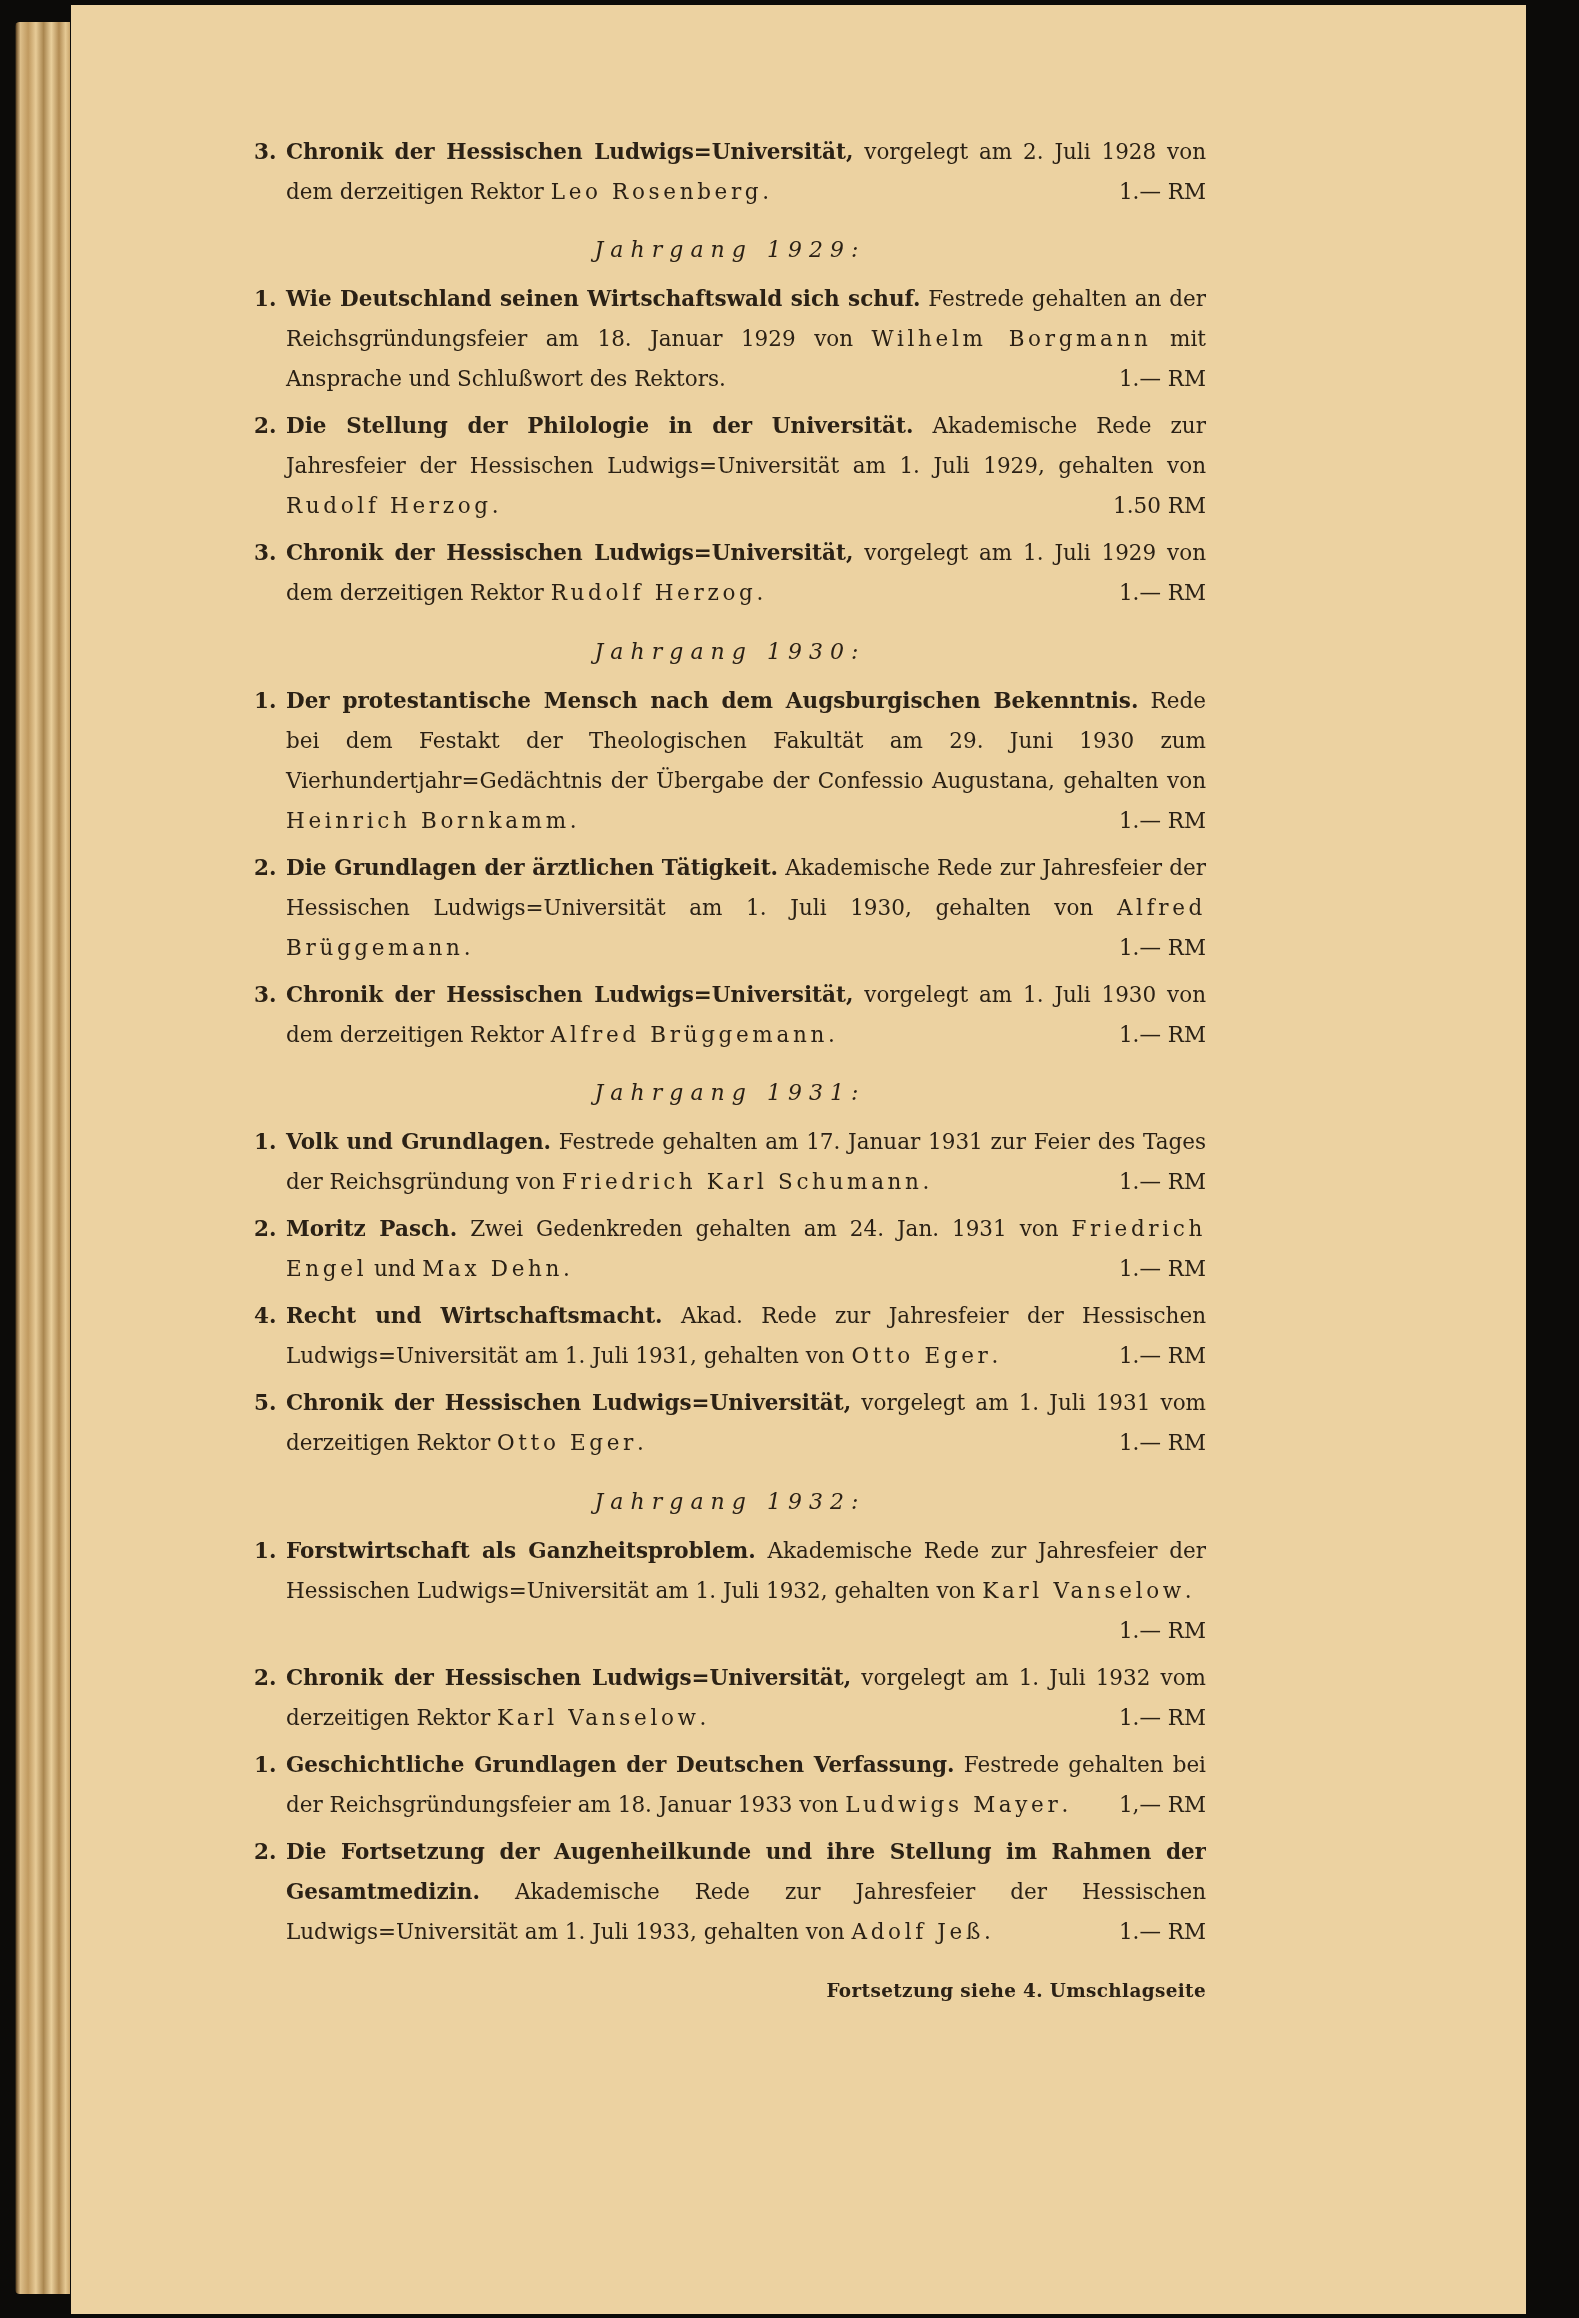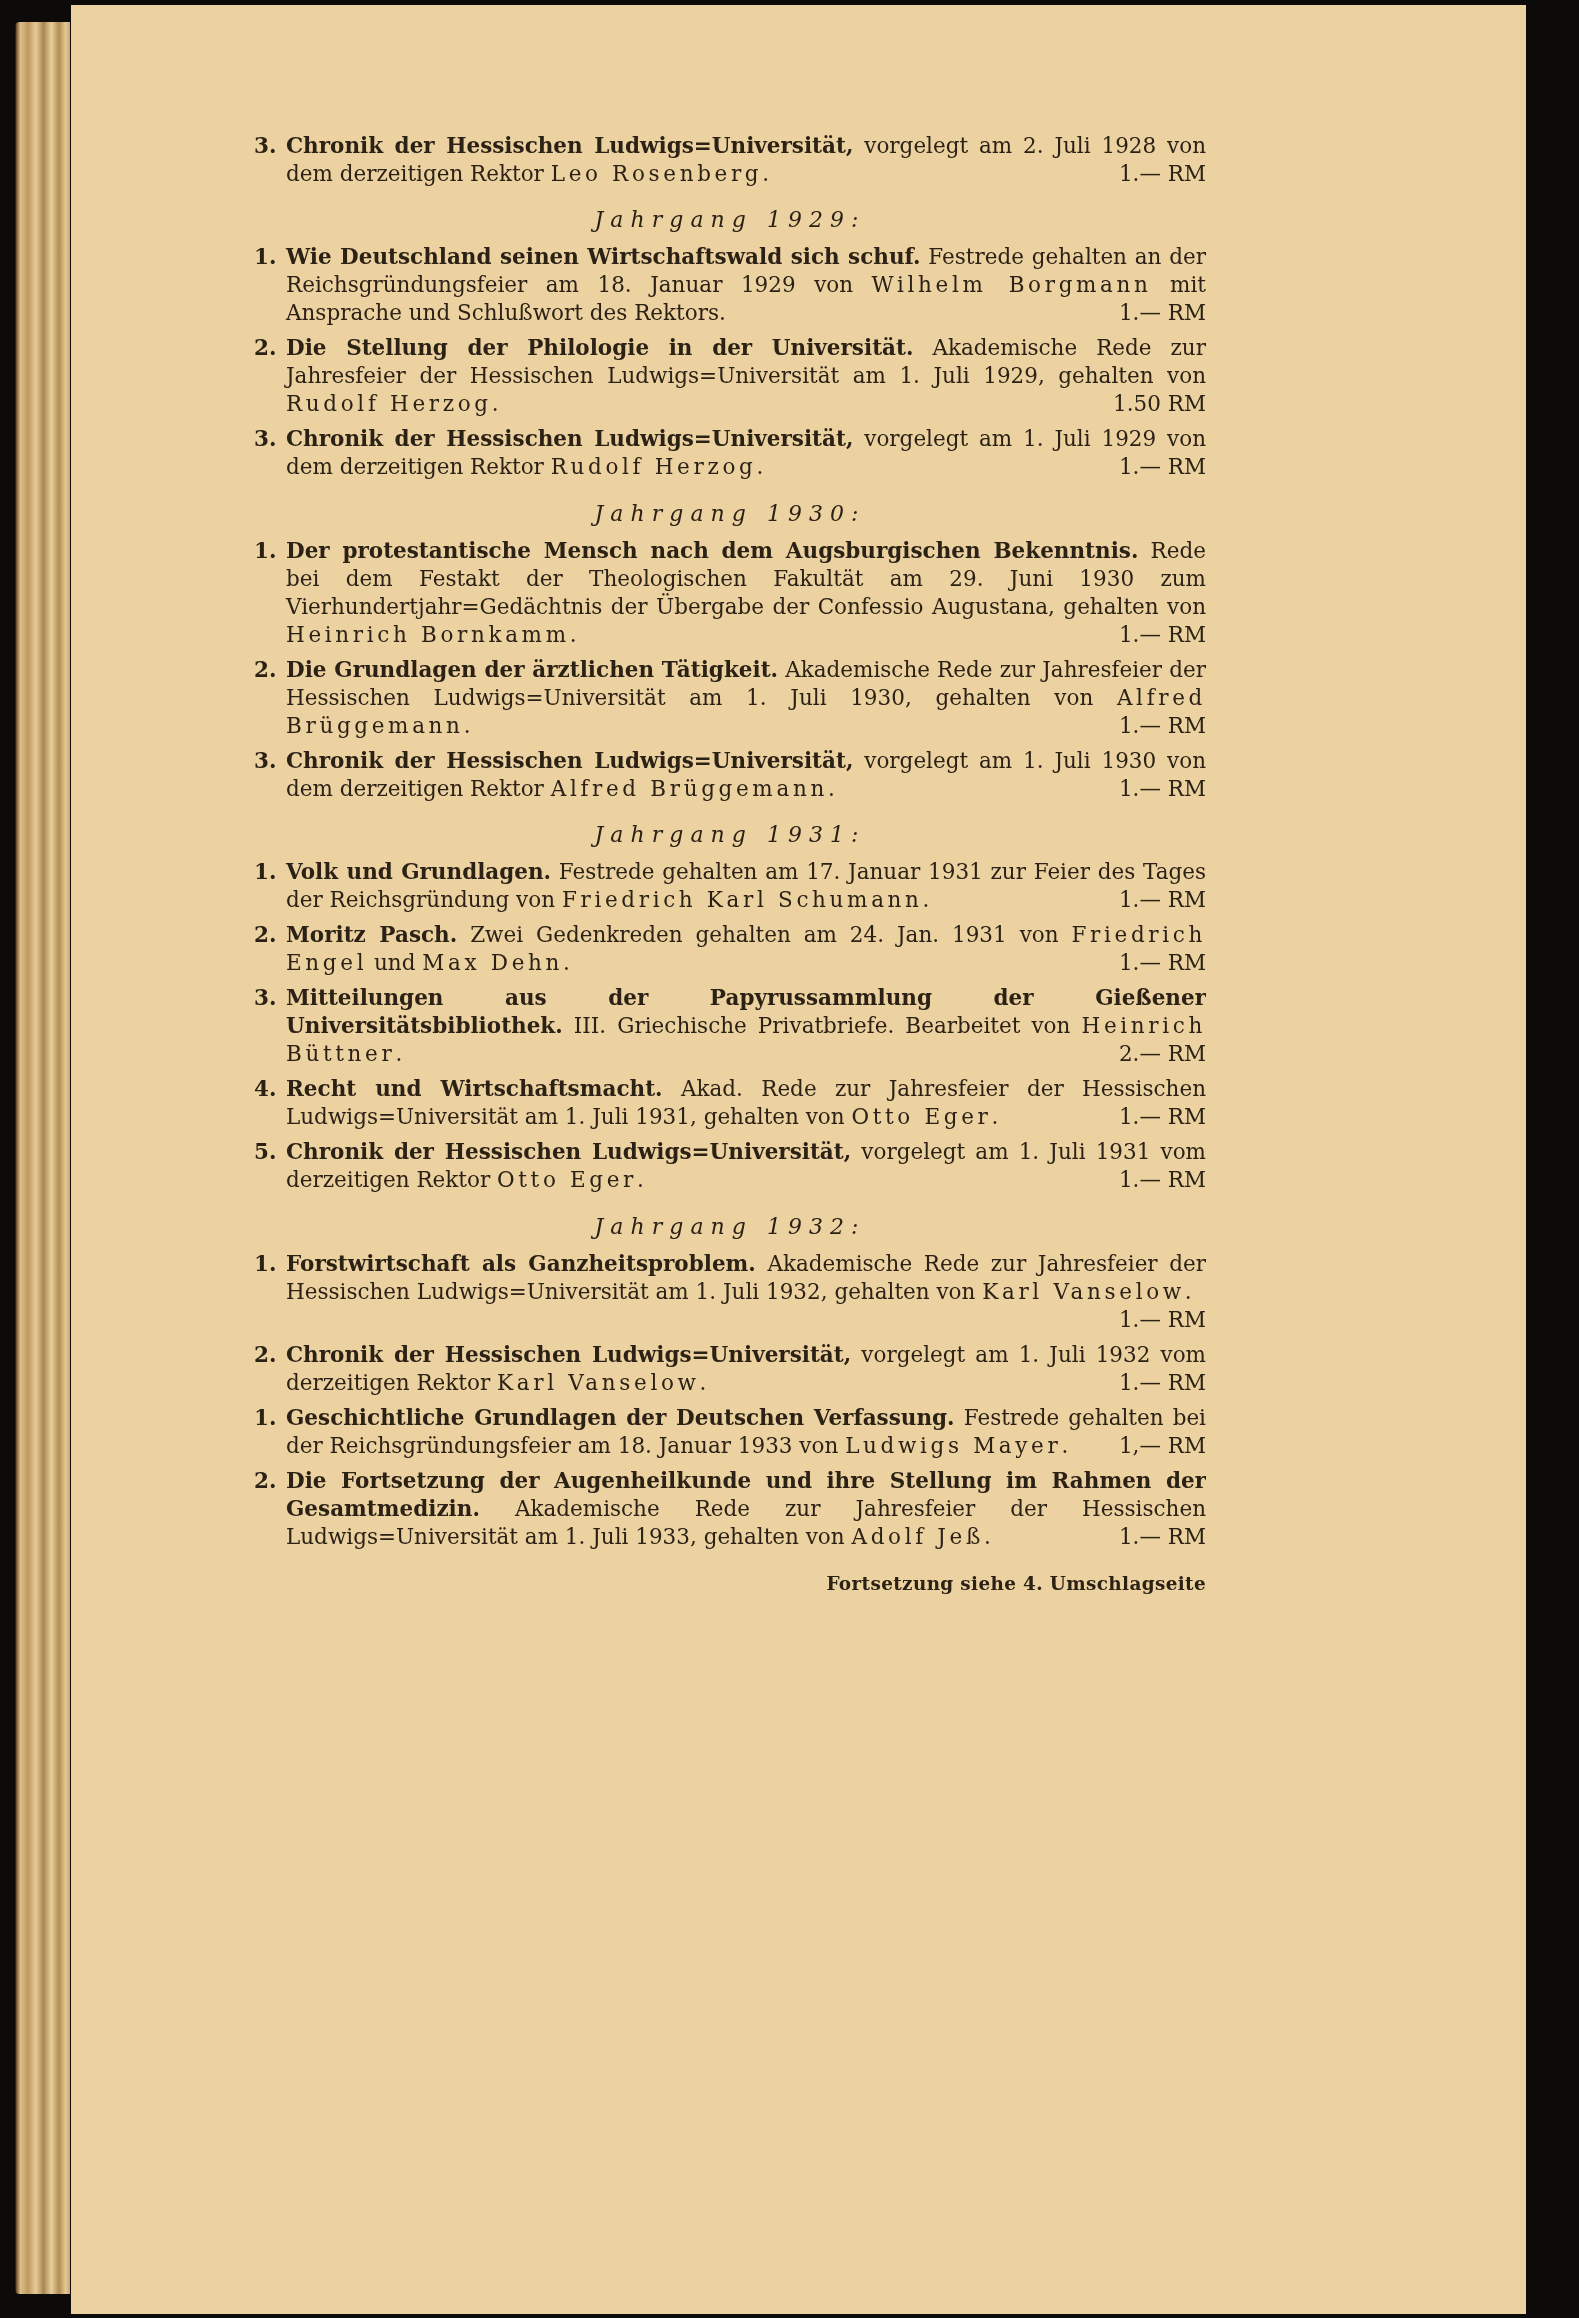--- a/index.html
+++ b/index.html
@@ -47,21 +47,21 @@
       linear-gradient(90deg, #cfab74 0px, #e3c democr791 0, #e3c791 32px, #eed4a2 100px, #efd6a7 55%, #e9cf9e 90%, #dfc18d 100%);
     background-color: #ecd2a1;
   }
   .content {
     position: absolute;
     left: 183px;
     top: 127px;
     width: 952px;
     color: #2b2115;
     font-size: 21.5px;
-    line-height: 28px;
+    line-height: 40px;
   }
   .heading {
     text-align: center;
     letter-spacing: 0.32em;
     margin: 18.4px 0 9.2px 0;
     font-size: 22px;
     white-space: nowrap;
     font-style: italic;
   }
   .entry {
@@ -110,21 +110,20 @@
         <div class="entry"><span class="num">1.</span><span class="title">Wie Deutschland seinen Wirtschaftswald sich schuf.</span><span> Festrede gehalten an der Reichsgründungsfeier am 18. Januar 1929 von </span><span class="sperr">Wilhelm Borgmann</span><span> mit Ansprache und Schlußwort des Rektors.</span><span class="price">1.— RM</span></div>
         <div class="entry"><span class="num">2.</span><span class="title">Die Stellung der Philologie in der Universität.</span><span> Akademische Rede zur Jahresfeier der Hessischen Ludwigs=Universität am 1. Juli 1929, gehalten von </span><span class="sperr">Rudolf Herzog</span><span>.</span><span class="price">1.50 RM</span></div>
         <div class="entry"><span class="num">3.</span><span class="title">Chronik der Hessischen Ludwigs=Universität,</span><span> vorgelegt am 1. Juli 1929 von dem derzeitigen Rektor </span><span class="sperr">Rudolf Herzog</span><span>.</span><span class="price">1.— RM</span></div>
         <div class="heading">Jahrgang 1930:</div>
         <div class="entry"><span class="num">1.</span><span class="title">Der protestantische Mensch nach dem Augsburgischen Bekenntnis.</span><span> Rede bei dem Festakt der Theologischen Fakultät am 29. Juni 1930 zum Vierhundertjahr=Gedächtnis der Übergabe der Confessio Augustana, gehalten von </span><span class="sperr">Heinrich Bornkamm</span><span>.</span><span class="price">1.— RM</span></div>
         <div class="entry"><span class="num">2.</span><span class="title">Die Grundlagen der ärztlichen Tätigkeit.</span><span> Akademische Rede zur Jahresfeier der Hessischen Ludwigs=Universität am 1. Juli 1930, gehalten von </span><span class="sperr">Alfred Brüggemann</span><span>.</span><span class="price">1.— RM</span></div>
         <div class="entry"><span class="num">3.</span><span class="title">Chronik der Hessischen Ludwigs=Universität,</span><span> vorgelegt am 1. Juli 1930 von dem derzeitigen Rektor </span><span class="sperr">Alfred Brüggemann</span><span>.</span><span class="price">1.— RM</span></div>
         <div class="heading">Jahrgang 1931:</div>
         <div class="entry"><span class="num">1.</span><span class="title">Volk und Grundlagen.</span><span> Festrede gehalten am 17. Januar 1931 zur Feier des Tages der Reichsgründung von </span><span class="sperr">Friedrich Karl Schumann</span><span>.</span><span class="price">1.— RM</span></div>
         <div class="entry"><span class="num">2.</span><span class="title">Moritz Pasch.</span><span> Zwei Gedenkreden gehalten am 24. Jan. 1931 von </span><span class="sperr">Friedrich Engel</span><span> und </span><span class="sperr">Max Dehn</span><span>.</span><span class="price">1.— RM</span></div>
-        <div class="entry"><span class="num">3.</span><span class="title">Mitteilungen aus der Papyrussammlung der Gießener Universitätsbibliothek.</span><span> III. Griechische Privatbriefe. Bearbeitet von </span><span class="sperr">Heinrich Büttner</span><span>.</span><span class="price">2.— RM</span></div>
         <div class="entry"><span class="num">4.</span><span class="title">Recht und Wirtschaftsmacht.</span><span> Akad. Rede zur Jahresfeier der Hessischen Ludwigs=Universität am 1. Juli 1931, gehalten von </span><span class="sperr">Otto Eger</span><span>.</span><span class="price">1.— RM</span></div>
         <div class="entry"><span class="num">5.</span><span class="title">Chronik der Hessischen Ludwigs=Universität,</span><span> vorgelegt am 1. Juli 1931 vom derzeitigen Rektor </span><span class="sperr">Otto Eger</span><span>.</span><span class="price">1.— RM</span></div>
         <div class="heading">Jahrgang 1932:</div>
         <div class="entry"><span class="num">1.</span><span class="title">Forstwirtschaft als Ganzheitsproblem.</span><span> Akademische Rede zur Jahresfeier der Hessischen Ludwigs=Universität am 1. Juli 1932, gehalten von </span><span class="sperr">Karl Vanselow</span><span>.</span><span class="price">1.— RM</span></div>
         <div class="entry"><span class="num">2.</span><span class="title">Chronik der Hessischen Ludwigs=Universität,</span><span> vorgelegt am 1. Juli 1932 vom derzeitigen Rektor </span><span class="sperr">Karl Vanselow</span><span>.</span><span class="price">1.— RM</span></div>
         <div class="entry"><span class="num">1.</span><span class="title">Geschichtliche Grundlagen der Deutschen Verfassung.</span><span> Festrede gehalten bei der Reichsgründungsfeier am 18. Januar 1933 von </span><span class="sperr">Ludwigs Mayer</span><span>.</span><span class="price">1,— RM</span></div>
         <div class="entry"><span class="num">2.</span><span class="title">Die Fortsetzung der Augenheilkunde und ihre Stellung im Rahmen der Gesamtmedizin.</span><span> Akademische Rede zur Jahresfeier der Hessischen Ludwigs=Universität am 1. Juli 1933, gehalten von </span><span class="sperr">Adolf Jeß</span><span>.</span><span class="price">1.— RM</span></div>
       </div>
     <div class="footer">Fortsetzung siehe 4. Umschlagseite</div>
   </div>

